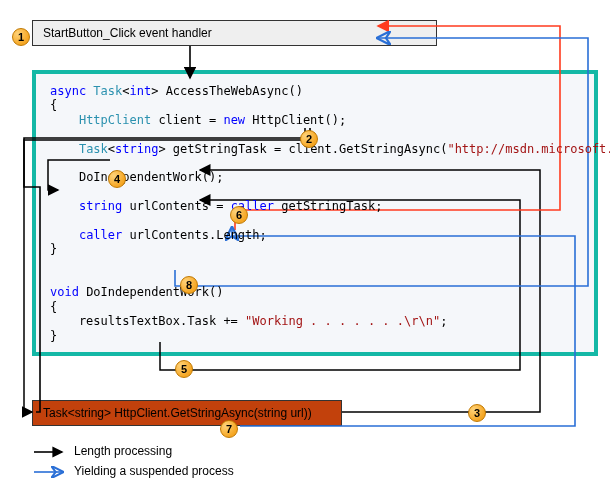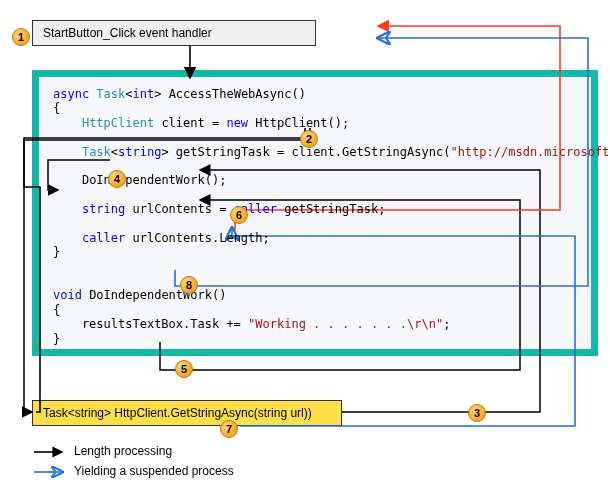--- a/index.html
+++ b/index.html
@@ -14,37 +14,37 @@
     position: relative;
     overflow: hidden;
   }
   .canvas { position: relative; width: 610px; height: 503px; }
   svg.arrows { position: absolute; left: 0; top: 0; width: 610px; height: 503px; pointer-events: none; }
 
   .title-box {
     position: absolute;
     left: 32px;
     top: 20px;
-    width: 284px;
+    width: 405px;
     height: 26px;
     border: 1px solid #333;
     background: #efefef;
     display: flex;
     align-items: center;
     padding-left: 10px;
     font-size: 12px;
   }
 
   .code-box {
     position: absolute;
     left: 32px;
     top: 70px;
     width: 566px;
     height: 286px;
-    border: 7px solid #14b8a6;
+    border: 4px solid #14b8a6;
     background: #f5f7fa;
     font-family: Consolas, "Courier New", monospace;
     font-size: 12px;
     line-height: 1.2;
   }
   .code-box pre {
     margin: 0;
     padding: 10px 14px;
     white-space: pre;
   }
@@ -72,21 +72,21 @@
   .type { color: #2b91af; }
   .str { color: #a31515; }
 
   .bottom-box {
     position: absolute;
     left: 32px;
     top: 400px;
     width: 310px;
     height: 26px;
     border: 1px solid #333;
-    background: #fde047;
+    background: #c2410c;
     display: flex;
     align-items: center;
     padding-left: 10px;
     font-size: 12px;
   }
 
   .badge {
     position: absolute;
     width: 18px;
     height: 18px;

